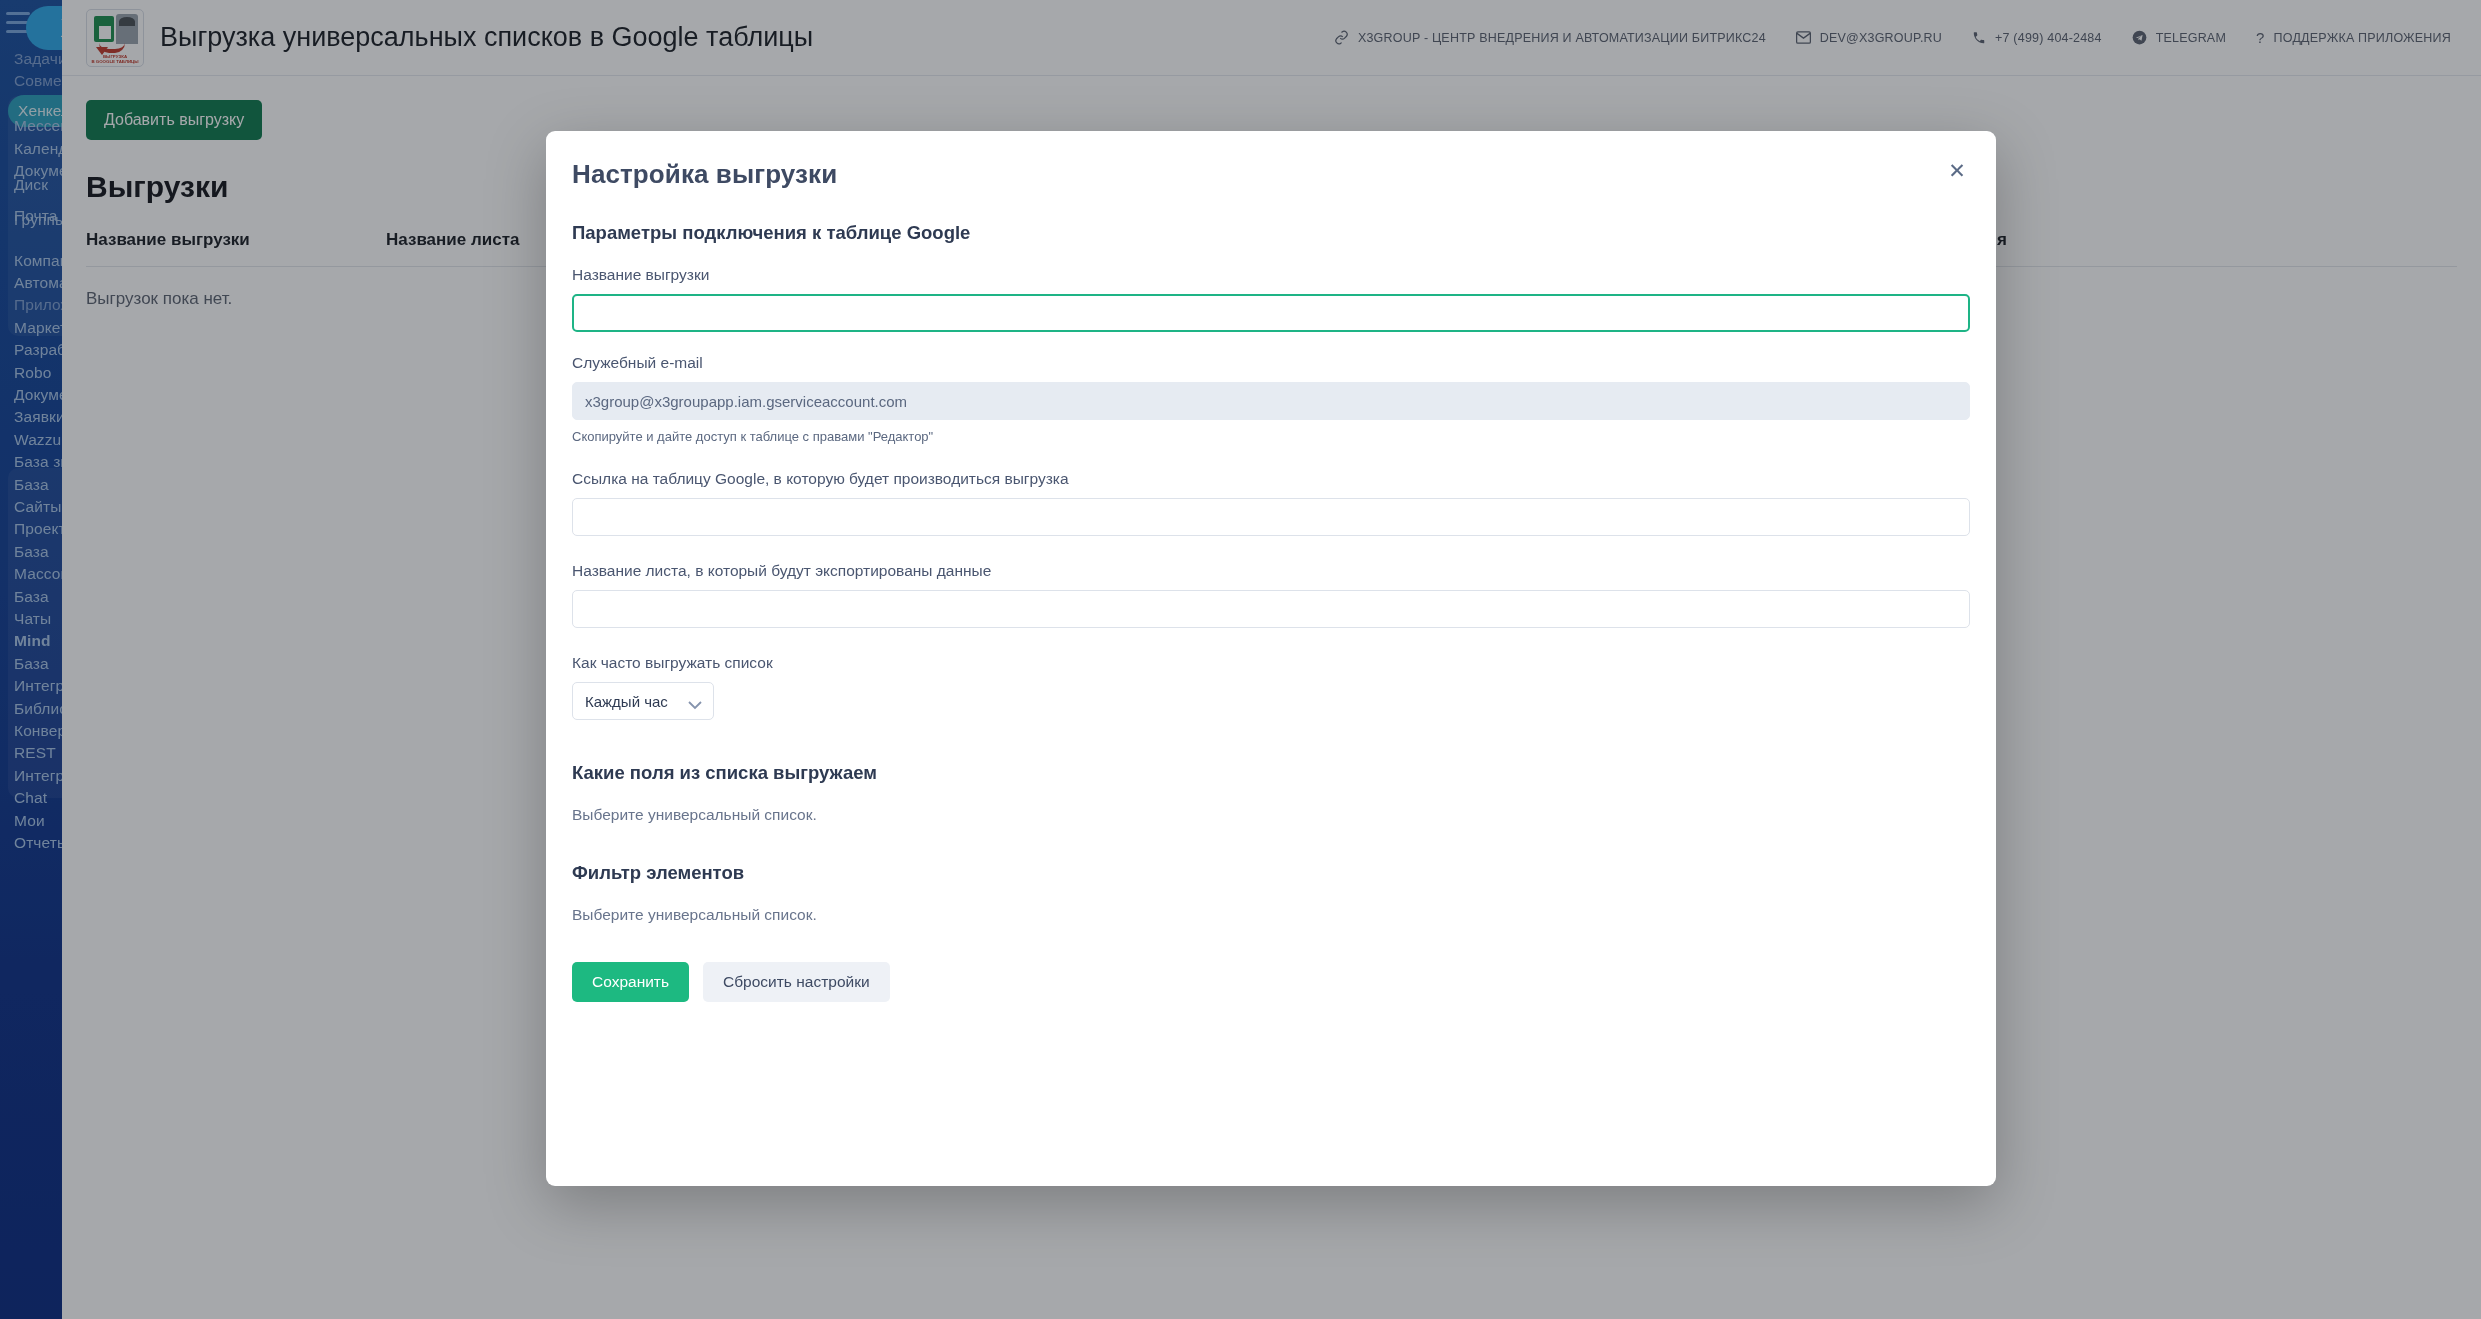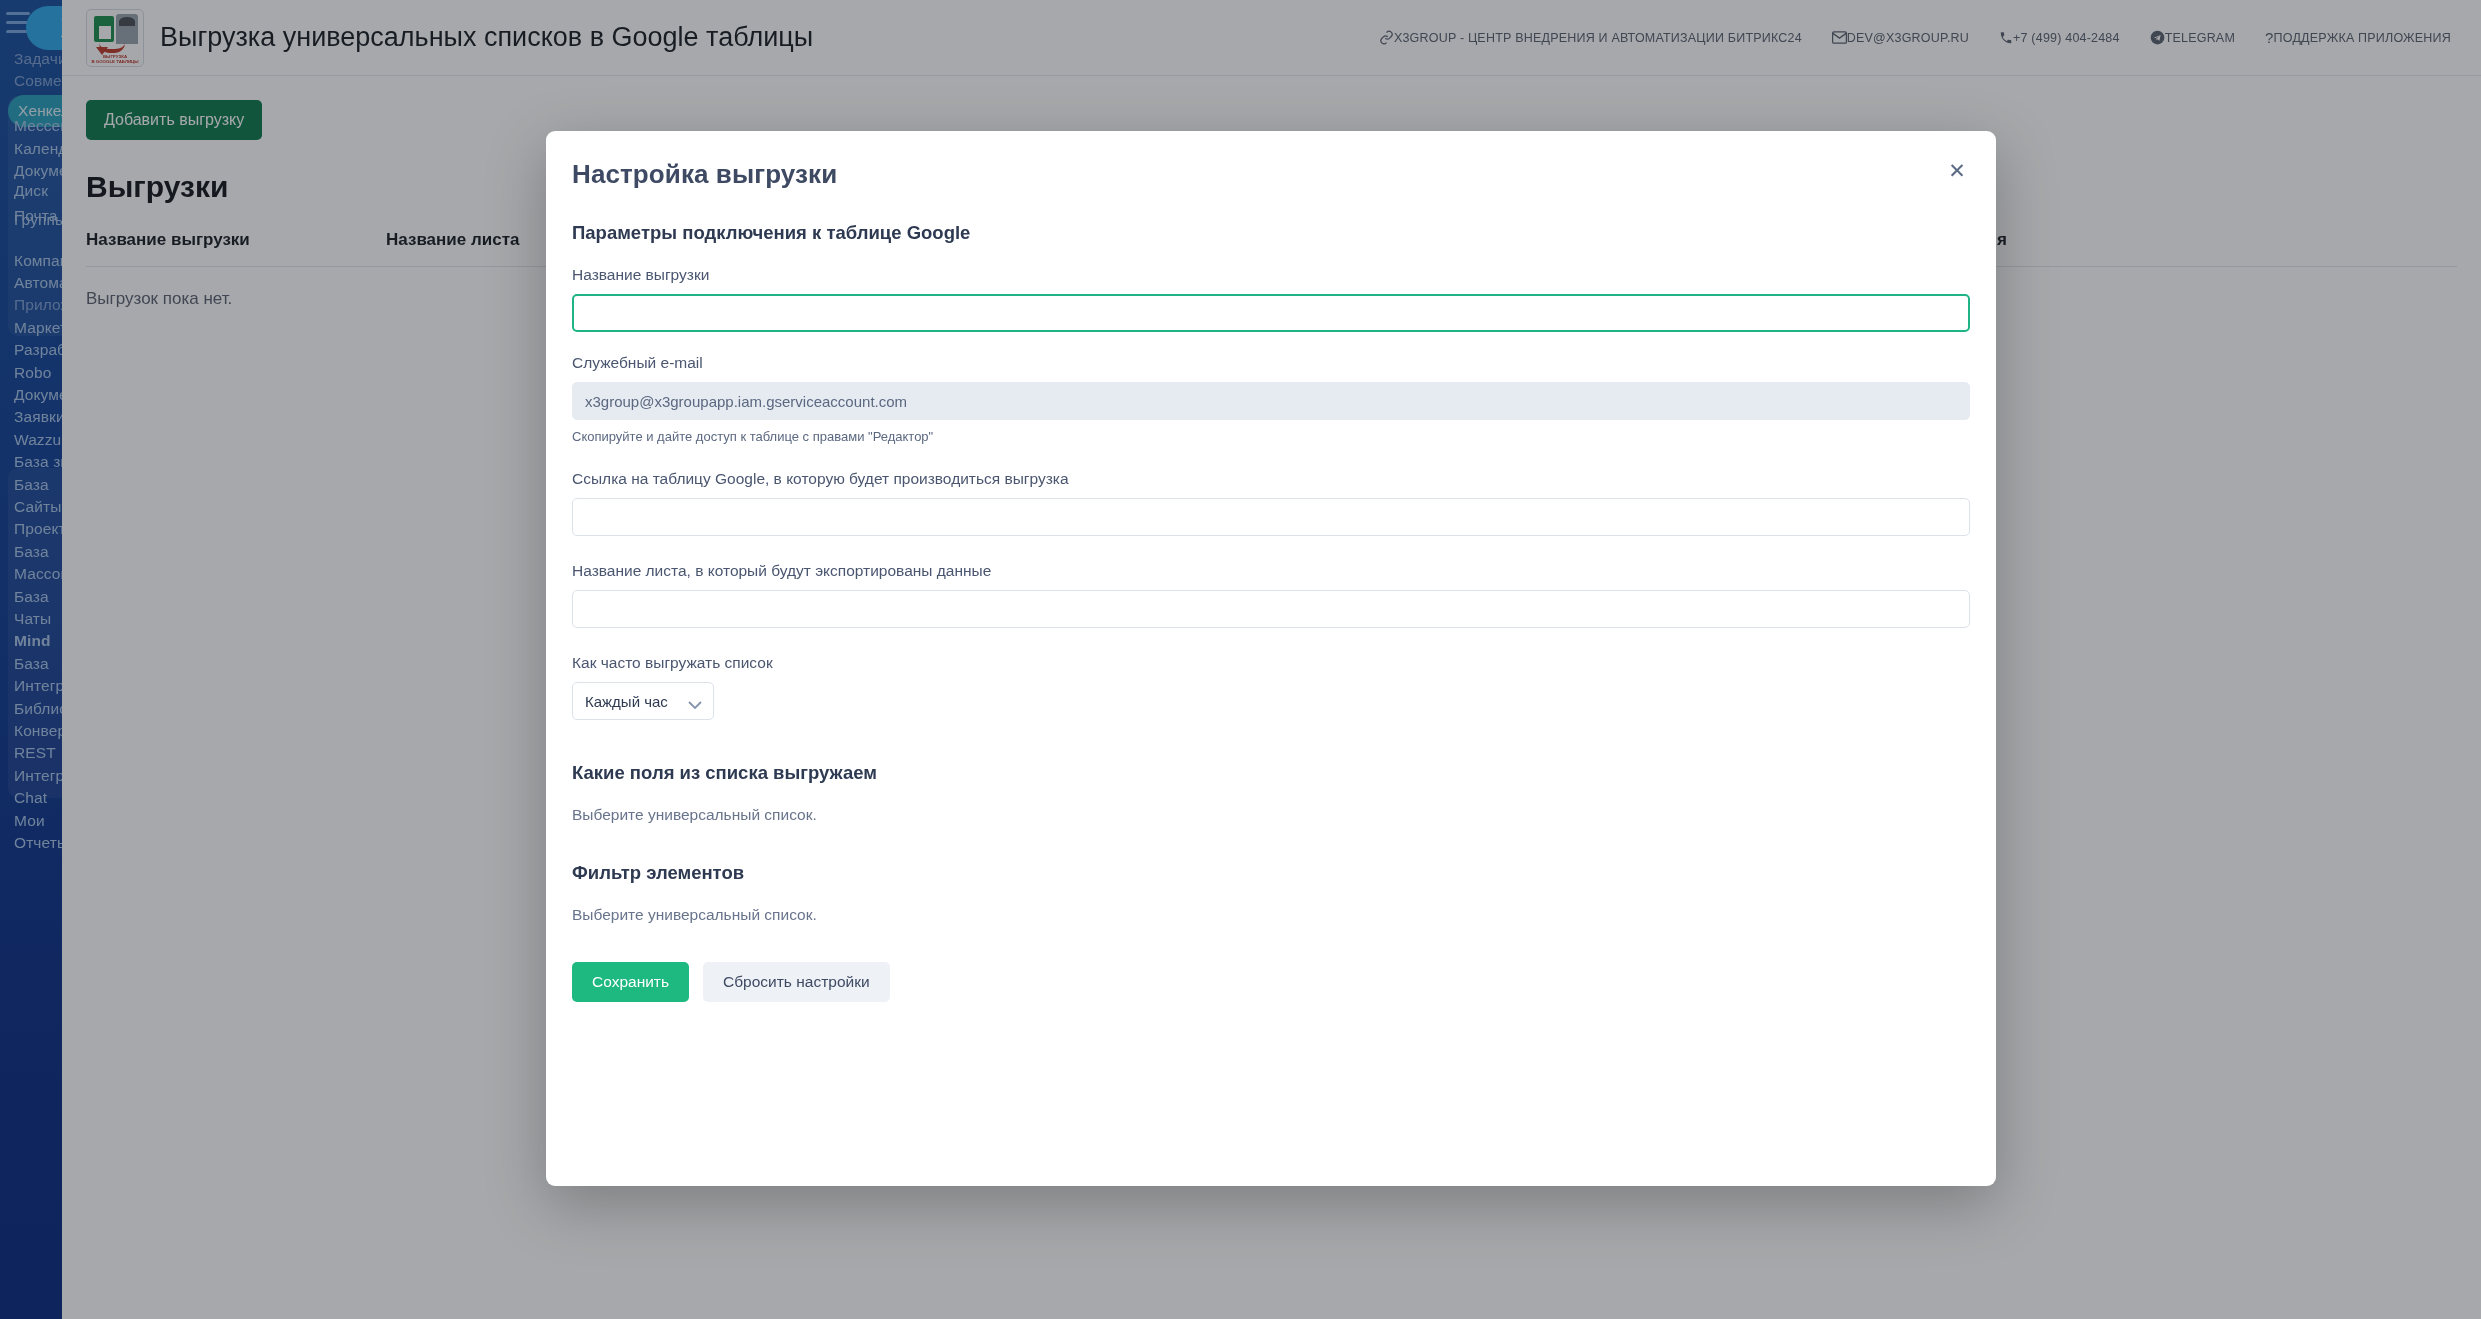--- a/index.html
+++ b/index.html
@@ -114,21 +114,21 @@
   .app-title {
     font-size: 27px; color: #1b1f26; font-weight: 400;
     white-space: nowrap;
   }
   .app-contacts {
     margin-left: auto;
     display: flex; align-items: center; gap: 30px;
     padding-right: 6px;
   }
   .contact {
-    display: flex; align-items: center; 
+    display: flex; align-items: center; gap: 9px;
     font-size: 12.5px; color: #5b6270; white-space: nowrap;
     letter-spacing: .2px;
   }
   .contact svg { display: block; }
   .contact .qm { font-size: 15px; color: #5b6270; }
 
   
   .app-body { padding: 24px 24px 0 24px; }
   .btn-add {
     display: inline-block;
@@ -282,21 +282,21 @@
   </div>
   <div class="b24-group" style="top:96px;height:240px;"></div>
   <div class="b24-group" style="top:468px;height:330px;"></div>
   <div id="sidebar-items">
       <div class="b24-item dim" style="top: 50px;">Задачи</div>
       <div class="b24-item dim" style="top: 72.4px;">Совместная работа</div>
       <div class="b24-item active-pill" style="top: 94.8px;">Хенкель</div>
       <div class="b24-item" style="top: 117.2px;">Мессенджер</div>
       <div class="b24-item" style="top: 139.6px;">Календарь</div>
       <div class="b24-item" style="top: 162px;">Документы</div>
-      <div class="b24-item" style="top: 182px;">Диск</div>
+      <div class="b24-item" style="top: 176px;">Диск</div>
       <div class="b24-item" style="top: 206.8px;">Почта</div>
       <div class="b24-item" style="top: 211px;">Группы</div>
       <div class="b24-item" style="top: 251.6px;">Компания</div>
       <div class="b24-item" style="top: 274px;">Автоматизация</div>
       <div class="b24-item dim" style="top: 296.4px;">Приложения</div>
       <div class="b24-item" style="top: 318.8px;">Маркет</div>
       <div class="b24-item" style="top: 341.2px;">Разработчикам</div>
       <div class="b24-item" style="top: 363.6px;">Robo</div>
       <div class="b24-item" style="top: 386px;">Документы</div>
       <div class="b24-item" style="top: 408.4px;">Заявки</div>

